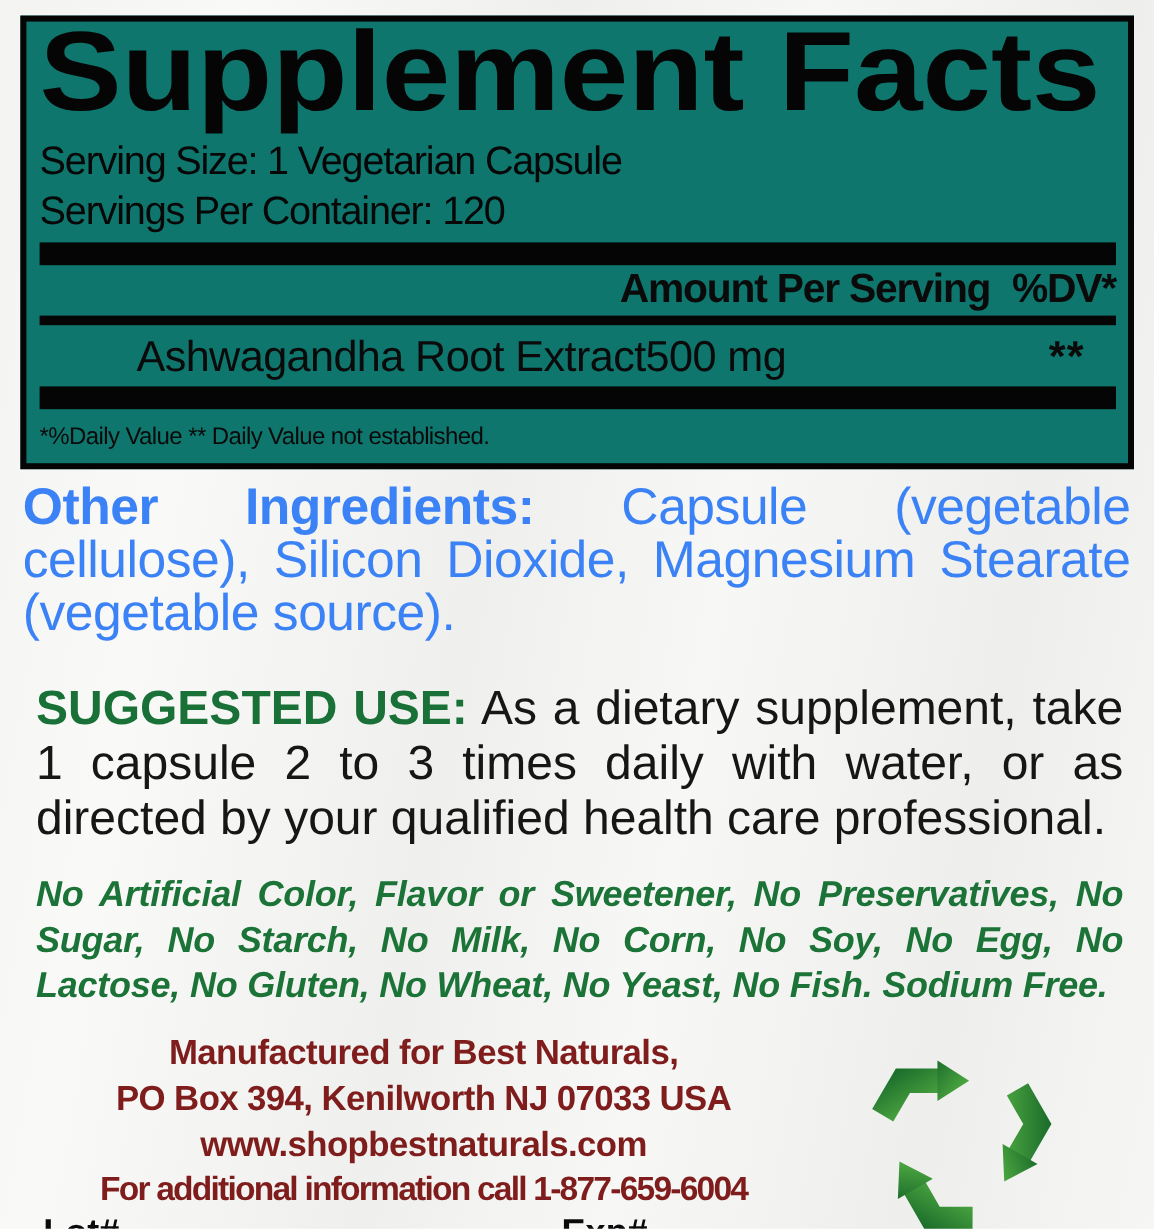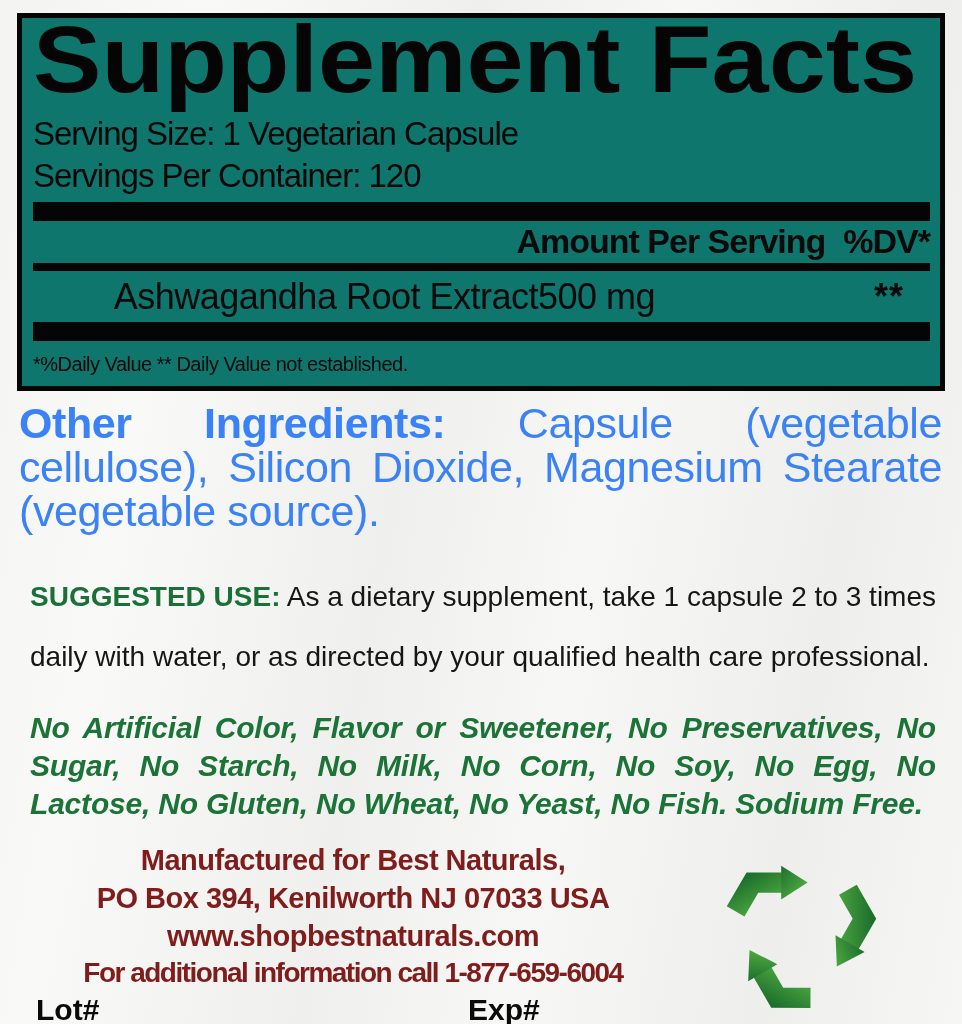--- a/index.html
+++ b/index.html
@@ -83,22 +83,22 @@
     line-height: 44px;
     letter-spacing: -0.4px;
     text-align: justify;
     color: #3b82f6;
   }
   .oi-label { font-weight: bold; }
 
   
   .suggested {
     margin: 34px 26px 0 30px;
-    font-size: 28px;
-    line-height: 60px;
+    font-size: 40px;
+    line-height: 46px;
     text-align: justify;
     color: #161616;
   }
   .su-label { font-weight: bold; color: #1a7138; }
 
   
   .claims {
     margin: 22px 26px 0 30px;
     font-size: 30px;
     line-height: 38px;

